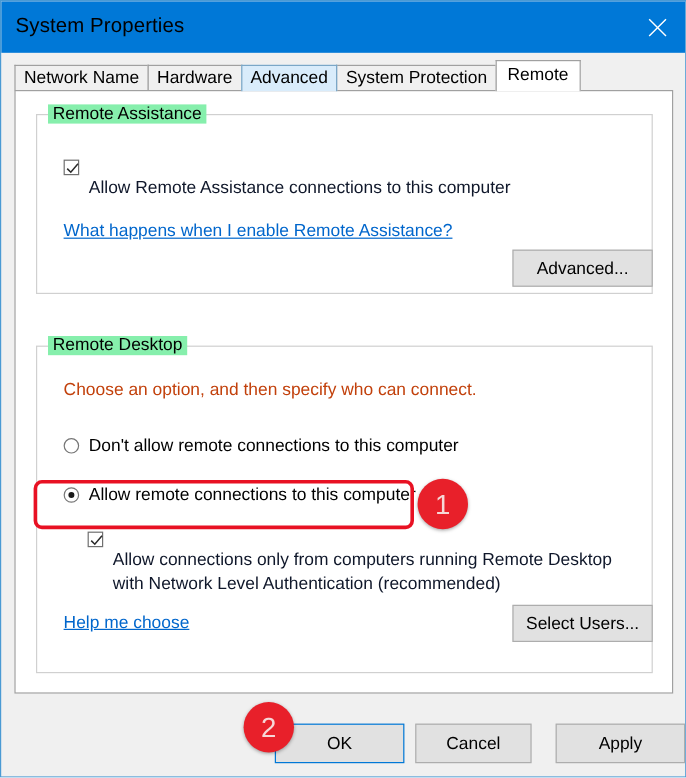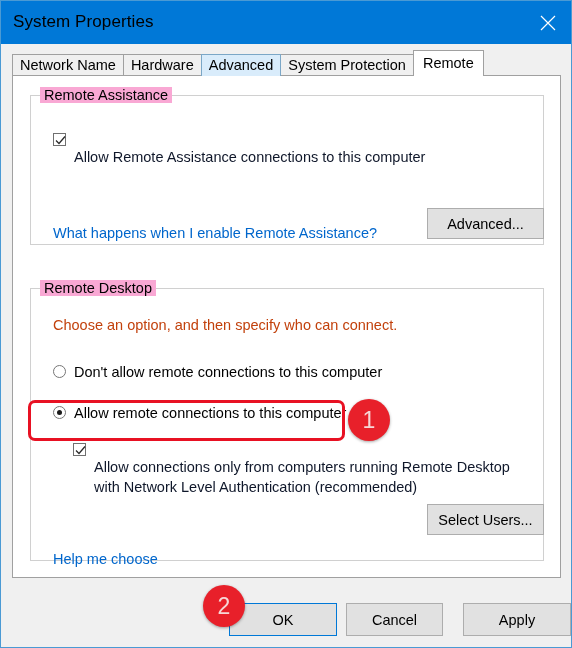--- a/index.html
+++ b/index.html
@@ -103,21 +103,21 @@
   
   .groupbox {
     position: absolute;
     box-sizing: border-box;
     border: 1px solid #d0d0d0;
   }
   .group-title {
     position: absolute;
     top: -9px;
     left: 9px;
-    background: #f9a8d4;
+    background: #86efac;
     padding: 0 4px;
     font-size: 14.5px;
     color: #000000;
     white-space: nowrap;
   }
   #group-remote-assistance { left: 17px; top: 19px; width: 514px; height: 150px; }
   #group-remote-desktop    { left: 17px; top: 212px; width: 514px; height: 273px; }
 
   
   .body-text {
@@ -125,23 +125,23 @@
     font-size: 14.5px;
     color: #c2410c;
     white-space: nowrap;
   }
 
   
   .link {
     position: absolute;
     font-size: 14.5px;
     color: #0066cc;
+    text-decoration: underline;
     white-space: nowrap;
     cursor: pointer;
-    margin-top: 40px;
   }
 
   
   .checkrow { position: absolute; }
   .checkbox-box {
     position: absolute;
     left: 0; top: 2px;
     width: 13px; height: 13px;
     box-sizing: border-box;
     border: 1px solid #707070;

